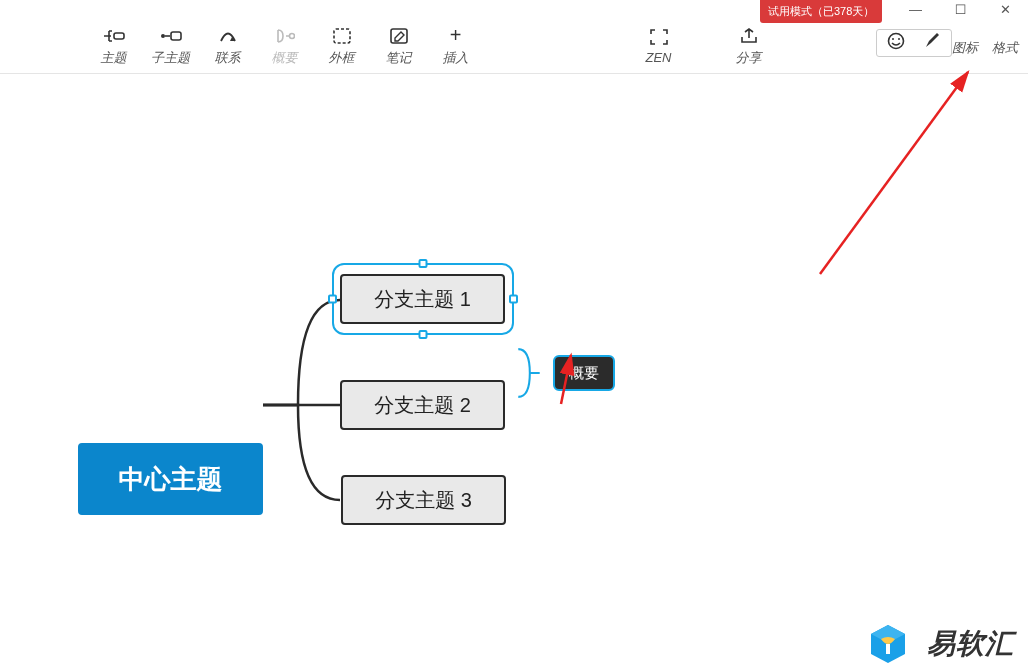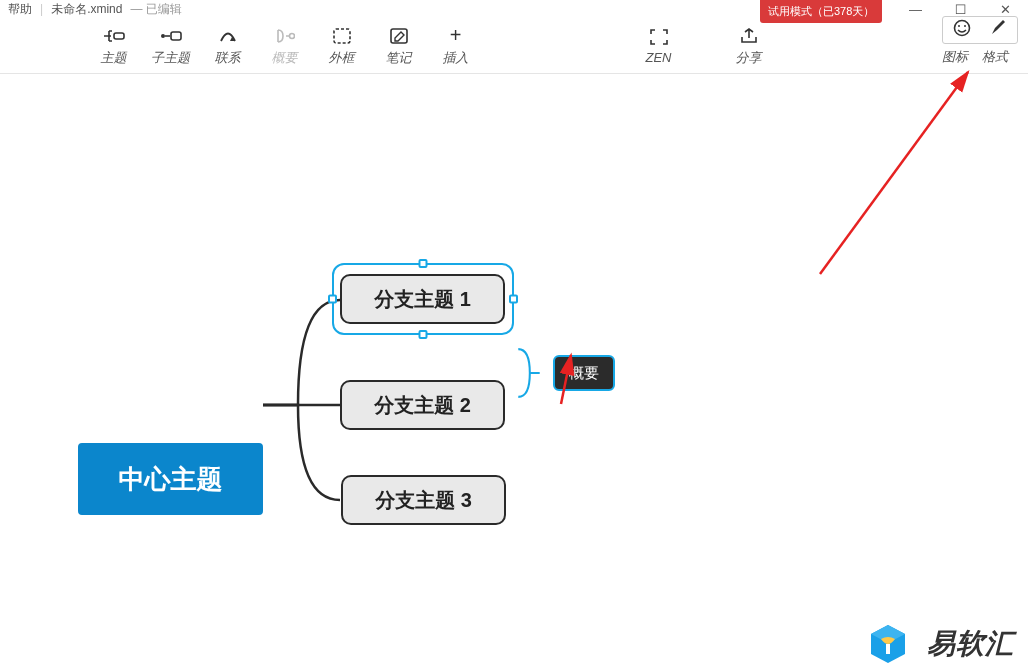--- a/index.html
+++ b/index.html
@@ -90,25 +90,25 @@
     }
     .canvas {
       position: relative;
       width: 100%;
       height: calc(100% - 74px);
       background: #fff;
     }
     .node {
       position: absolute;
       border: 2px solid #2a2a2a;
-      border-radius: 10px;
+      border-radius: 4px;
       display: flex;
       align-items: center;
       justify-content: center;
-      font-weight: 700;
+      font-weight: 400;
     }
     .node.center {
       left: 78px; top: 369px;
       width: 185px; height: 72px;
       background: #0b86cc;
       border-color: #0b86cc;
       color: #fff;
       font-size: 26px;
       font-weight: 600;
       border-radius: 4px;
@@ -166,26 +166,20 @@
       font-weight: 700;
       color: #333;
       font-style: italic;
       letter-spacing: 1px;
     }
   </style>
 </head>
 <body>
 
 <div class="titlebar">
-  <div class="left">
-    <span>帮助</span>
-    <span style="color:#ccc">|</span>
-    <span>未命名.xmind</span>
-    <span style="color:#999">— 已编辑</span>
-  </div>
   <div class="trial-badge">试用模式（已378天）</div>
   <div class="win-controls">
     <div class="win-btn">—</div>
     <div class="win-btn">☐</div>
     <div class="win-btn">✕</div>
   </div>
 </div>
 
 <div class="toolbar">
   <div class="tb-group" style="margin-left:85px">
@@ -261,21 +255,21 @@
   <div class="tb-item tb-share">
     <div class="tb-icon">
       <svg width="18" height="16" viewBox="0 0 18 16">
           <path d="M9 10 v-9 M5 4 l4 -3 l4 3 M2 9 v5 h14 v-5" fill="none" stroke="#333" stroke-width="1.6"></path>
         </svg>
     </div>
     <div class="tb-label">分享</div>
   </div>
 
   <div class="tb-right">
-    <div style="display:flex;flex-direction:column;align-items:flex-start">
+    <div style="display:flex;flex-direction:row;align-items:flex-end">
       <div class="tb-right-box">
         <div class="tb-icon-wrap">
           <span>
             <svg width="18" height="18" viewBox="0 0 18 18">
                 <circle cx="9" cy="9" r="7.5" fill="none" stroke="#333" stroke-width="1.6"></circle>
                 <circle cx="6" cy="7" r="1" fill="#333"></circle>
                 <circle cx="12" cy="7" r="1" fill="#333"></circle>
                 <path d="M5 11 q4 4 8 0" fill="none" stroke="#333" stroke-width="1.6"></path>
               </svg>
           </span>

